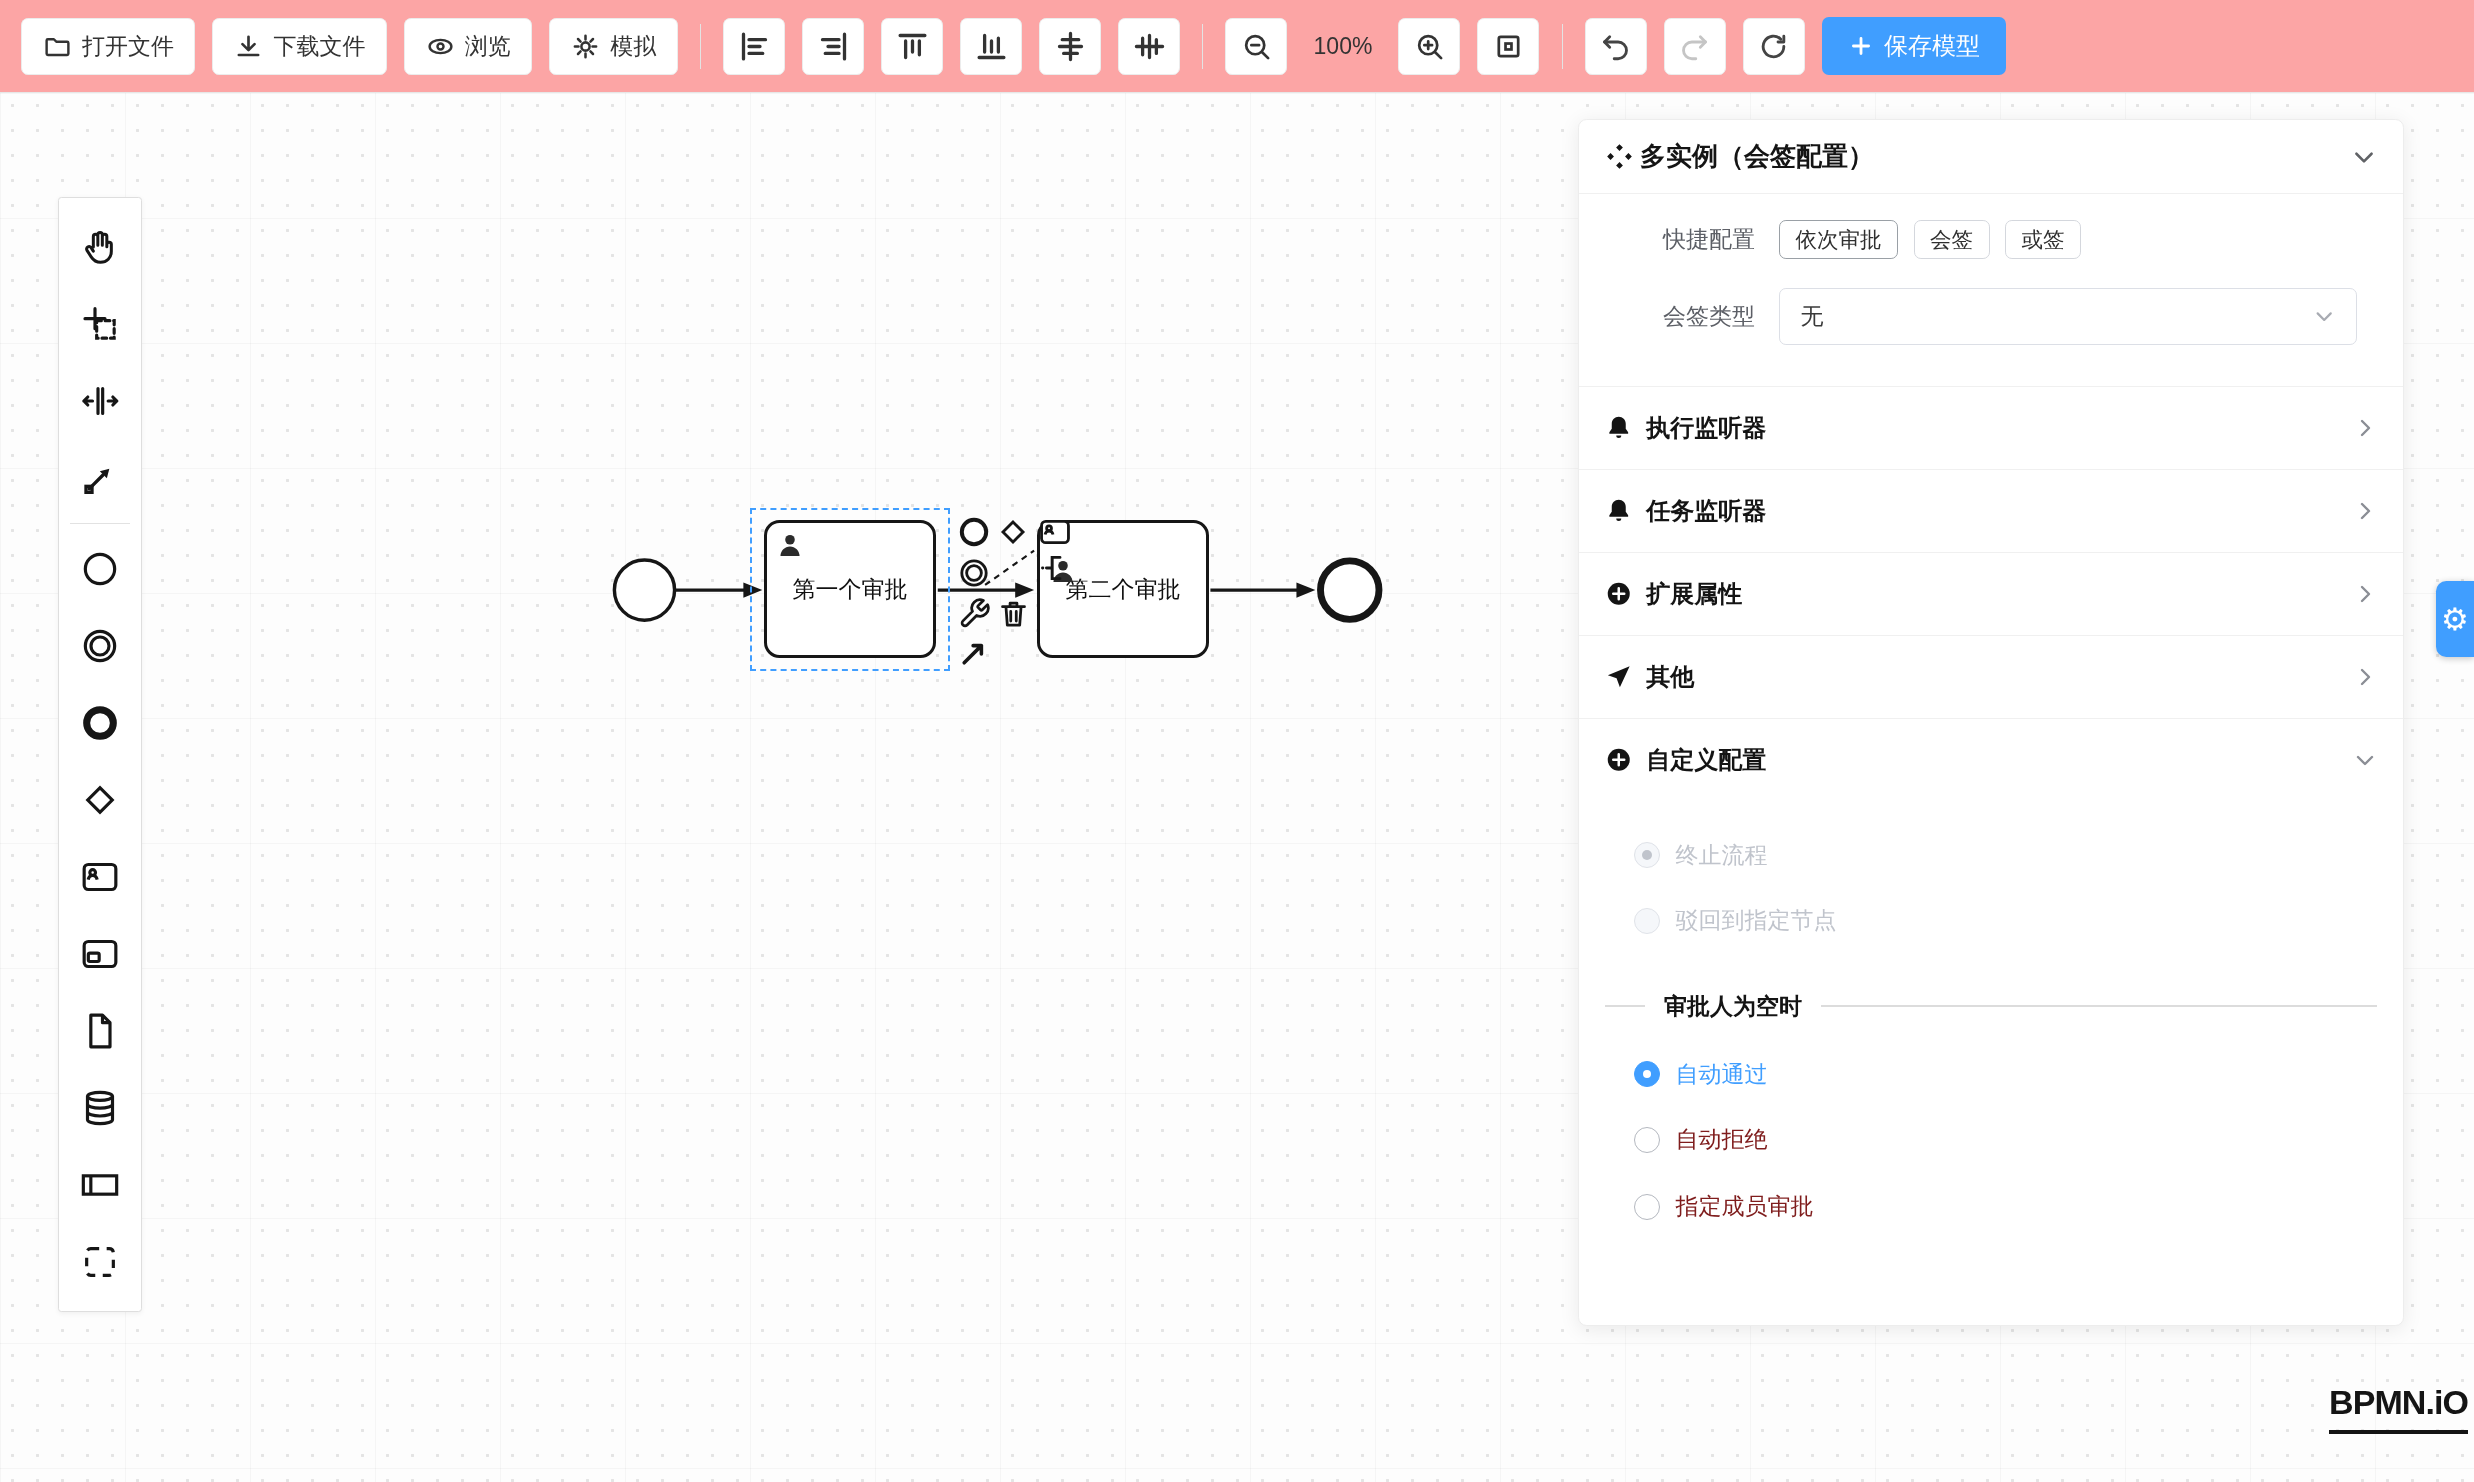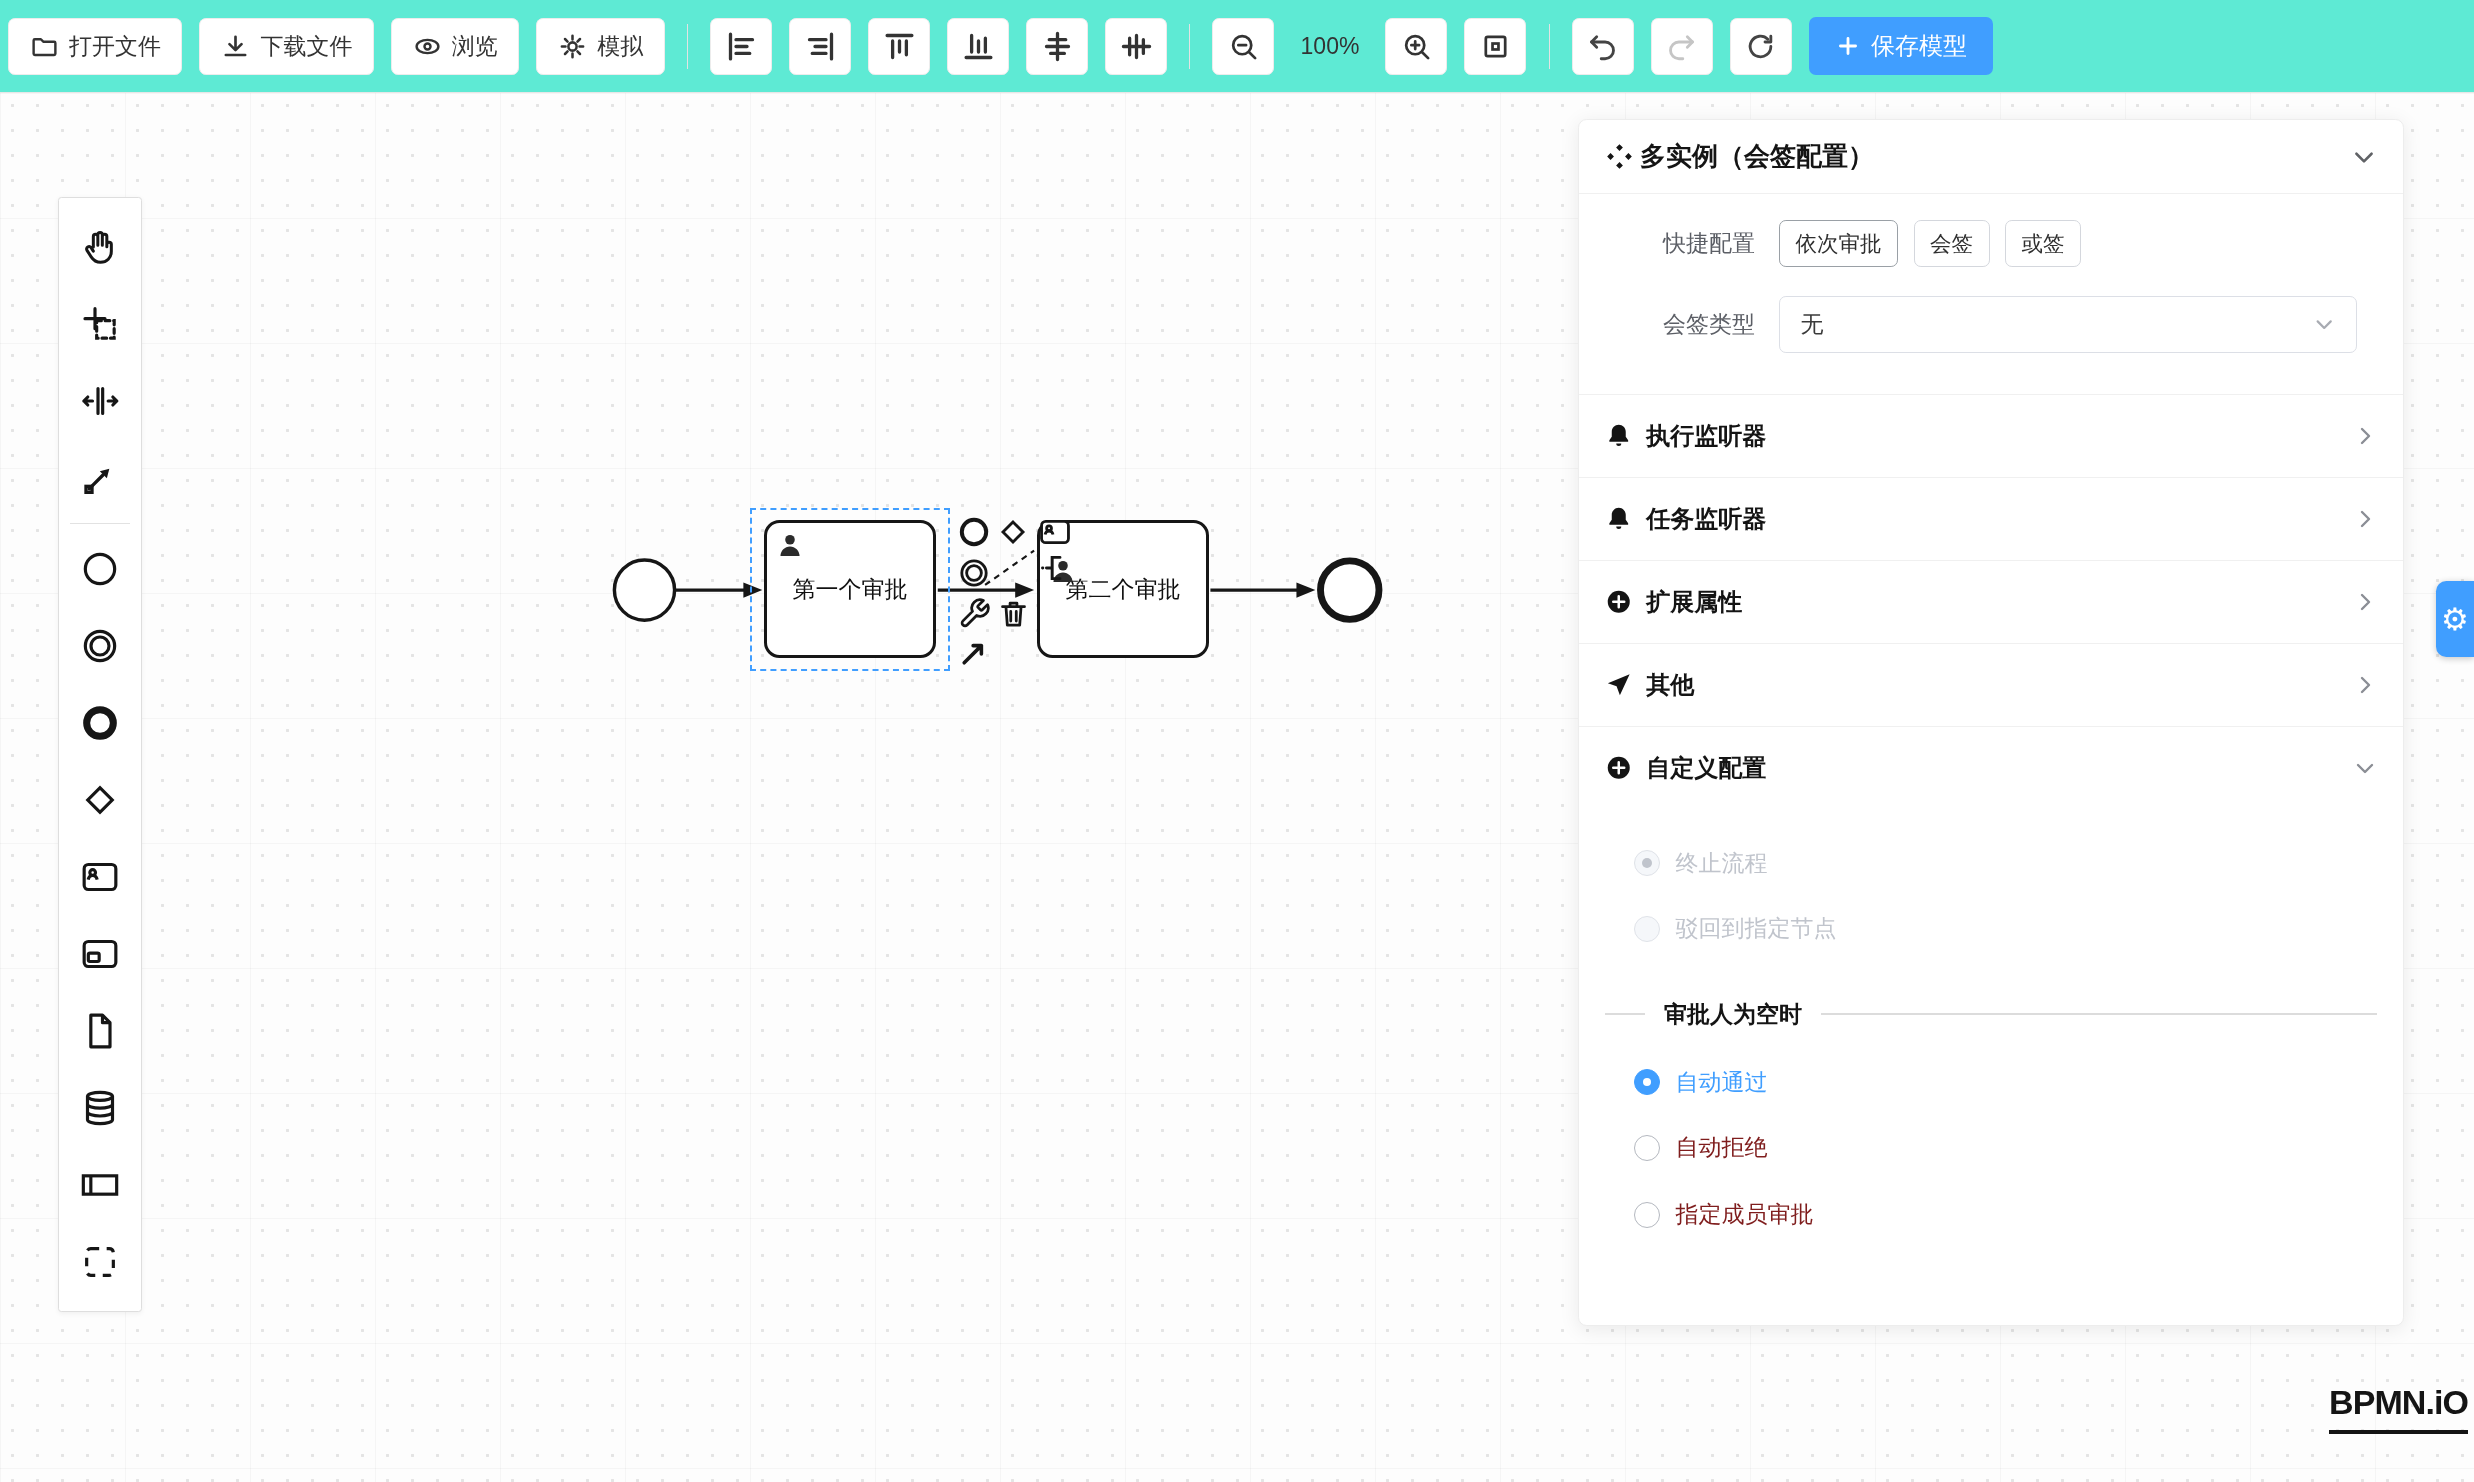--- a/index.html
+++ b/index.html
@@ -1,22 +1,22 @@
 <!DOCTYPE html>
 <html style="font-size:13.8px"><head>
 <meta charset="utf-8">
 <style>
   * { box-sizing: border-box; margin: 0; padding: 0; }
   html,body { width:2475px; height:1482px; overflow:hidden;
     font-family:"Liberation Sans", sans-serif; background:#fdfdfd; color:#333; }
   :root{ --accent:#409EFF; --ink:#161616; --line:#f0f0f0; }
 
   
-  .toolbar{ position:absolute; top:0; left:0; right:0; height:93px; background:#5eead4;
-    border-bottom:0.9px solid #e7e7e7; display:flex; align-items:center; padding-left:8px; gap:17px; z-index:20;}
+  .toolbar{ position:absolute; top:0; left:0; right:0; height:93px; background:#fca5a5;
+    border-bottom:0.9px solid #e7e7e7; display:flex; align-items:center; padding-left:21px; gap:17px; z-index:20;}
   .tbtn{ display:inline-flex; align-items:center; gap:10.3px; height:57px; padding:0 20.6px;
     border:0.9px solid #ececec; border-radius:6.9px; background:#fff; font-size:23px; color:#333; cursor:pointer;}
   .ibtn{ display:inline-flex; align-items:center; justify-content:center; width:62px; height:57px;
     border:0.9px solid #ececec; border-radius:6.9px; background:#fff; cursor:pointer;}
   .zoomtxt{ font-size:23px; color:#333; width:77px; text-align:center;}
   .sep{ width:0.9px; height:45px; background:#e3e3e3; margin:0 5.2px;}
   .savebtn{ display:inline-flex; align-items:center; gap:10.3px; height:58px; padding:0 26px;
     background:var(--accent); color:#fff; border:none; border-radius:6.9px; font-size:24px; cursor:pointer;}
 
   
@@ -48,21 +48,21 @@
   
   .panel{ position:absolute; left:1578px; top:119px; width:826px; height:1207px; background:#fff;
     border:0.9px solid #ededed; border-radius:8.6px; box-shadow:0 3.4px 20.6px rgba(0,0,0,.08); z-index:15; overflow:hidden;}
   .panel-header{ height:74px; display:flex; align-items:center; padding:0 26px; border-bottom:0.9px solid var(--line);}
   .panel-title{ font-size:26px; font-weight:700; color:#141414; margin-left:6px; flex:1;}
   .form-row{ display:flex; align-items:center;}
   .row-quick{ margin-top:26px;}
   .row-type{ margin-top:29px;}
   .form-label{ width:176px; text-align:right; font-size:23px; color:#5c5f66;}
   .quick-group{ display:flex; gap:15.5px; margin-left:24px;}
-  .qbtn{ height:47px; padding:0 15.5px; border:1.3px solid #d4d7dd; border-radius:6.9px; background:#fff;
+  .qbtn{ height:39px; padding:0 15.5px; border:1.3px solid #d4d7dd; border-radius:6.9px; background:#fff;
     font-size:21.5px; color:#2f2f2f; cursor:pointer;}
   .qbtn.active{ border-color:#9aa0a6; }
   .select{ margin-left:24px; width:578px; height:57px; border:1.3px solid #dcdfe6; border-radius:6.9px;
     display:flex; align-items:center; padding:0 20.6px; font-size:23px; color:#3a3a3a; cursor:pointer; background:#fff;}
   .select .val{ flex:1; }
   .sections{ margin-top:41px; }
   .sec-row{ height:83px; border-top:1.3px solid var(--line); display:flex; align-items:center; padding:0 26px; cursor:pointer;}
   .sec-label{ flex:1; margin-left:13.8px; font-size:24px; font-weight:700; color:#141414;}
   .divider{ display:flex; align-items:center; margin:50px 26px 0 26px; height:27.5px;}
   .divider .l1{ width:40px; height:1.7px; background:#dcdcdc;}

